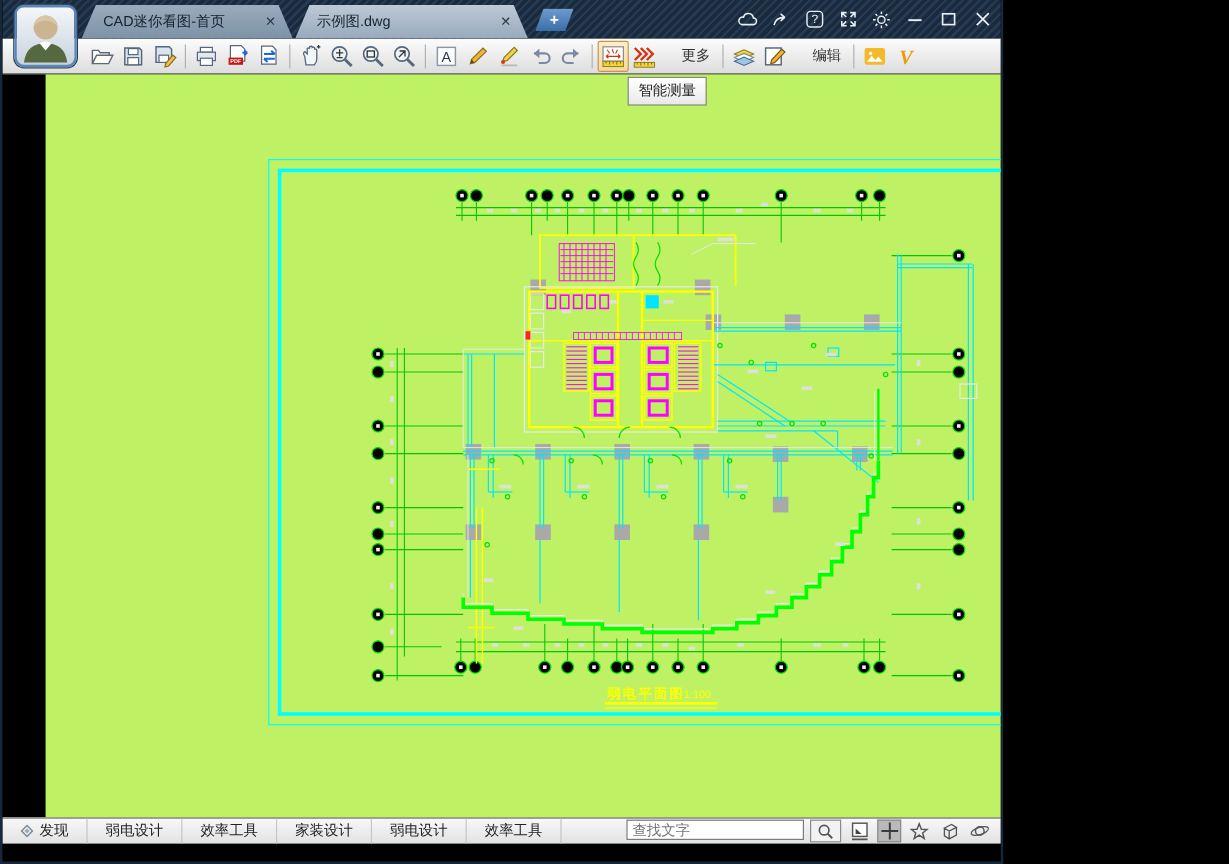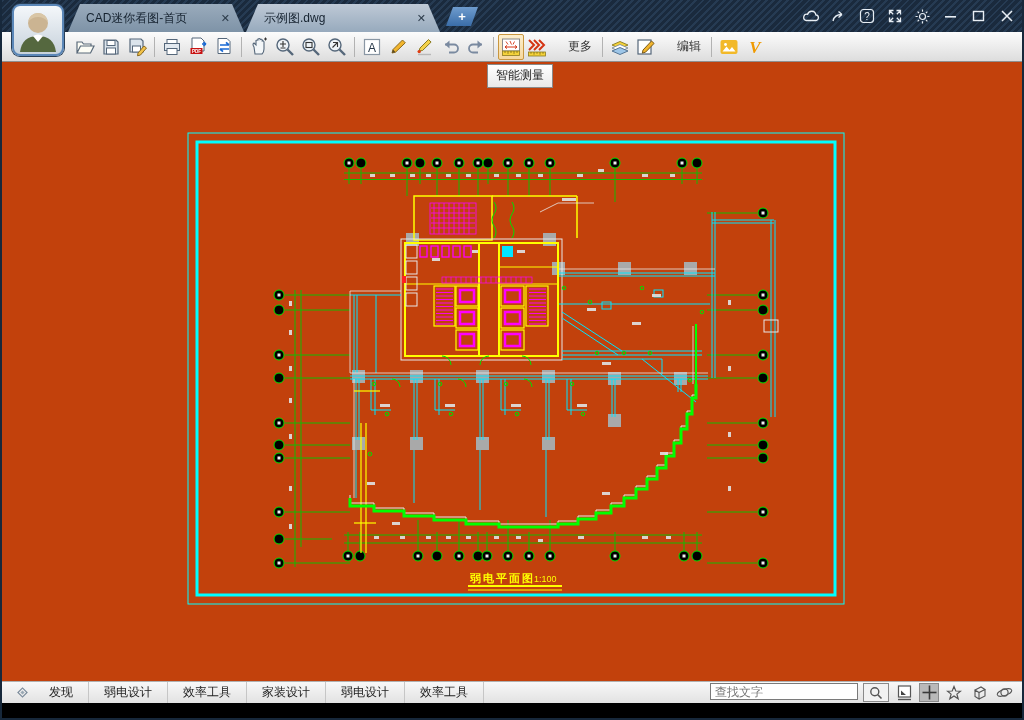--- a/index.html
+++ b/index.html
@@ -1,18 +1,18 @@
 <!DOCTYPE html>
 <html><head>
 <meta charset="utf-8">
 <style>
   * { margin:0; padding:0; box-sizing:border-box; }
   html,body { width:1024px; height:720px; background:#000; }
   body { font-family:"Liberation Sans", sans-serif; }
-  .window { width:1024px; height:720px; position:relative;
+  .window { width:836px; height:720px; position:relative;
     border-left:2px solid #17283b; border-right:2px solid #17283b; border-bottom:2px solid #17283b;
     background:#000; overflow:hidden; }
 
   
   .titlebar { height:32px; position:relative;
     background:repeating-linear-gradient(135deg,#263b53 0 2px,#1a2a3d 2px 5px); }
   .avatar { position:absolute; left:10px; top:4px; width:52px; height:52px; z-index:60;
     border:2px solid #5b87b8; border-radius:8px;
     background:linear-gradient(#f4f7fa,#c7d2dc); box-shadow:0 0 0 1px #2a4058; cursor:pointer; }
   .tab { position:absolute; top:4px; height:28px; display:flex; align-items:center;
@@ -34,41 +34,41 @@
   
   .toolbar { height:30px; display:flex; align-items:center; padding-left:70px;
     background:linear-gradient(#fcfcfc,#dddddd); border-bottom:1px solid #8f8f8f; }
   .tbtn { min-width:26px; height:26px; display:flex; align-items:center; justify-content:center;
     cursor:pointer; border:1px solid transparent; }
   .tbtn.pressed { background:linear-gradient(#fdefcd,#f6d89e); border:1px solid #c9973f; border-radius:2px; }
   .tsep { width:1px; height:20px; background:#b2b2b2; margin:0 4px; }
   .tlabel { font-size:12px; color:#333; margin:0 6px 0 18px; cursor:pointer; }
 
   
-  .canvas { position:relative; height:619px; background:#c2410c; overflow:hidden; }
+  .canvas { position:relative; height:619px; background:#bef264; overflow:hidden;margin-left:36px; }
   .tooltip { position:absolute; left:485px; top:2px; padding:2px 8px 3px 8px;
     background:linear-gradient(#ffffff,#e9e9e9); border:1px solid #8a8a8a; color:#222;
     font-size:12px; z-index:20; }
 
   
   .sheetbar { height:17px; background:#e7e4df; border-top:1px solid #4a4a4a;
     display:flex; align-items:flex-end; padding-left:2px; }
   .navbtn { width:15px; height:15px; margin:0 0 1px 1px; font-size:7px; color:#333;
     background:linear-gradient(#f5f5f5,#d5d1ca); border:1px solid #9a968e;
     display:flex; align-items:center; justify-content:center; cursor:pointer; }
   .stab { height:16px; padding:0 16px; margin-left:-7px; display:flex; align-items:center;
     font-size:11px; color:#222; background:#d6d2cc; border:1px solid #88857e;
     clip-path:polygon(0 0,100% 0,calc(100% - 9px) 100%,9px 100%); cursor:pointer; }
   .stab.first { margin-left:8px; }
   .stab.active { background:#ffffff; font-weight:bold; text-decoration:underline; z-index:3; }
 
   
   .statusbar { height:22px; display:flex; align-items:center;
     background:linear-gradient(#f8f8f8,#e2e2e2); border-top:1px solid #b0b0b0; }
-  .sitem { height:100%; padding:0 15px; display:flex; align-items:center; gap:21px;
+  .sitem { height:100%; padding:0 15px; display:flex; align-items:center; gap:5px;
     font-size:12px; color:#222; border-right:1px solid #c6c6c6; cursor:pointer; white-space:nowrap; }
   .srchwrap { margin-left:auto; display:flex; gap:5px; padding-right:8px; }
   .srchinput { width:148px; height:17px; border:1px solid #7a7a7a; font-size:12px;
     padding:0 4px; color:#333; background:#fff; }
   .srchbtn { width:26px; height:19px; border:1px solid #8a8a8a; background:#f2f2f2;
     display:flex; align-items:center; justify-content:center; cursor:pointer; }
   .sicon { width:20px; height:19px; display:flex; align-items:center; justify-content:center; cursor:pointer; }
   .sicon.pressed { background:#b9b9b9; border:1px solid #8a8a8a; }
 </style>
 </head>

